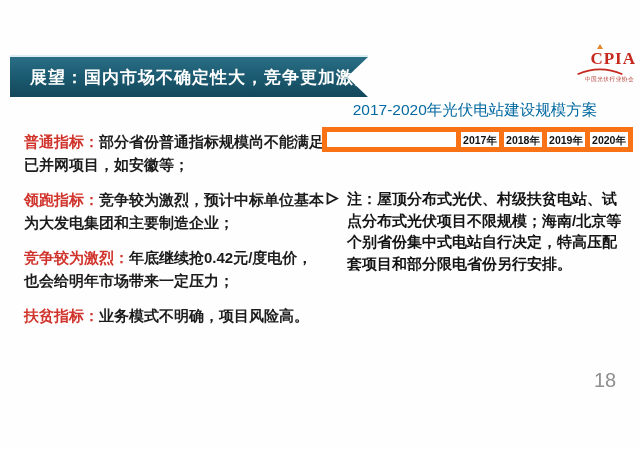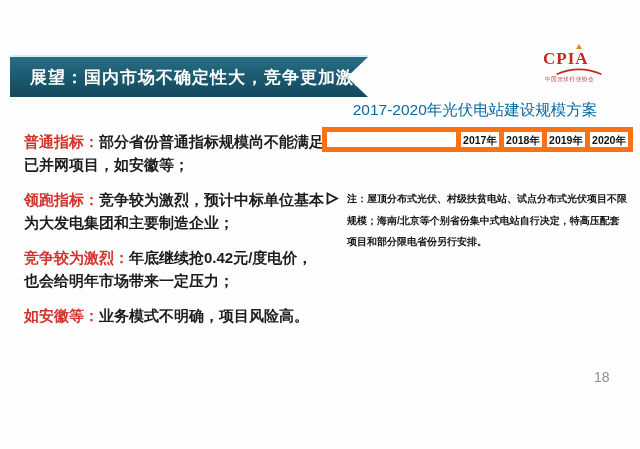--- a/index.html
+++ b/index.html
@@ -16,21 +16,21 @@
   }
   .banner-title{
     color:#ffffff;font-size:17px;font-weight:700;letter-spacing:1px;
     padding-left:20px;white-space:nowrap;
   }
   .banner-topline{
     position:absolute;left:10px;top:55px;width:358px;height:2px;
     background:#cfe9f0;opacity:.8;
   }
   
-  .logo{position:absolute;left:543px;top:44px;width:72px;text-align:left;line-height:1;}
+  .logo{position:absolute;left:564px;top:44px;width:72px;text-align:right;line-height:1;}
   .logo-flame{
     width:0;height:0;margin:0 auto 1px auto;
     border-left:3px solid transparent;border-right:3px solid transparent;
     border-bottom:5px solid #e2862a;
   }
   .logo-text{
     font-size:17px;font-weight:800;color:#c5281c;letter-spacing:1px;
     font-family:"Liberation Serif","DejaVu Serif",serif;
   }
   .logo-arc{display:block;margin:0 auto;width:60px;height:8px;}
@@ -52,23 +52,23 @@
   .scale-table col.cy{width:43px;}
   .scale-table th,.scale-table td{
     border:5px solid #f97316;padding:1px 2px;height:13px;
     font-size:10.5px;line-height:12px;text-align:center;
   }
   .scale-table th{font-weight:700;color:#111;}
   .scale-table td{color:#d8433c;font-weight:700;}
   .bullets{position:absolute;left:326px;top:188px;width:302px;display:flex;flex-direction:column;gap:15px;}
   .bullet{display:flex;align-items:flex-start;gap:8px;}
   .bullet-marker{flex:0 0 13px;margin-top:4px;}
-  .bullet-text{font-size:10px;line-height:21.5px;font-weight:600;color:#141414;}
+  .bullet-text{font-size:15px;line-height:21.5px;font-weight:600;color:#141414;}
   
-  .page-num{position:absolute;left:594px;top:369px;font-size:14px;color:#8f8f8f;}
+  .page-num{position:absolute;left:594px;top:369px;font-size:20px;color:#8f8f8f;}
 </style>
 </head>
 <body>
 
 <div class="slide">
 
   <div class="banner-topline"></div>
   <div class="banner">
     <span class="banner-title">展望：国内市场不确定性大，竞争更加激烈</span>
   </div>
@@ -86,21 +86,21 @@
     <p class="point">
       <span class="pt-label">普通指标：</span><span class="pt-text">部分省份普通指标规模尚不能满足已并网项目，如安徽等；</span>
     </p>
     <p class="point">
       <span class="pt-label">领跑指标：</span><span class="pt-text">竞争较为激烈，预计中标单位基本为大发电集团和主要制造企业；</span>
     </p>
     <p class="point">
       <span class="pt-label">竞争较为激烈：</span><span class="pt-text">年底继续抢0.42元/度电价，也会给明年市场带来一定压力；</span>
     </p>
     <p class="point">
-      <span class="pt-label">如安徽等：</span><span class="pt-text">业务模式不明确，项目风险高。</span>
+      <span class="pt-label">扶贫指标：</span><span class="pt-text">业务模式不明确，项目风险高。</span>
     </p>
   </div>
 
   <div class="table-title">2017-2020年光伏电站建设规模方案</div>
 
   <table class="scale-table">
     <colgroup>
         <col class="c0">
         <col class="cy">
         <col class="cy">

